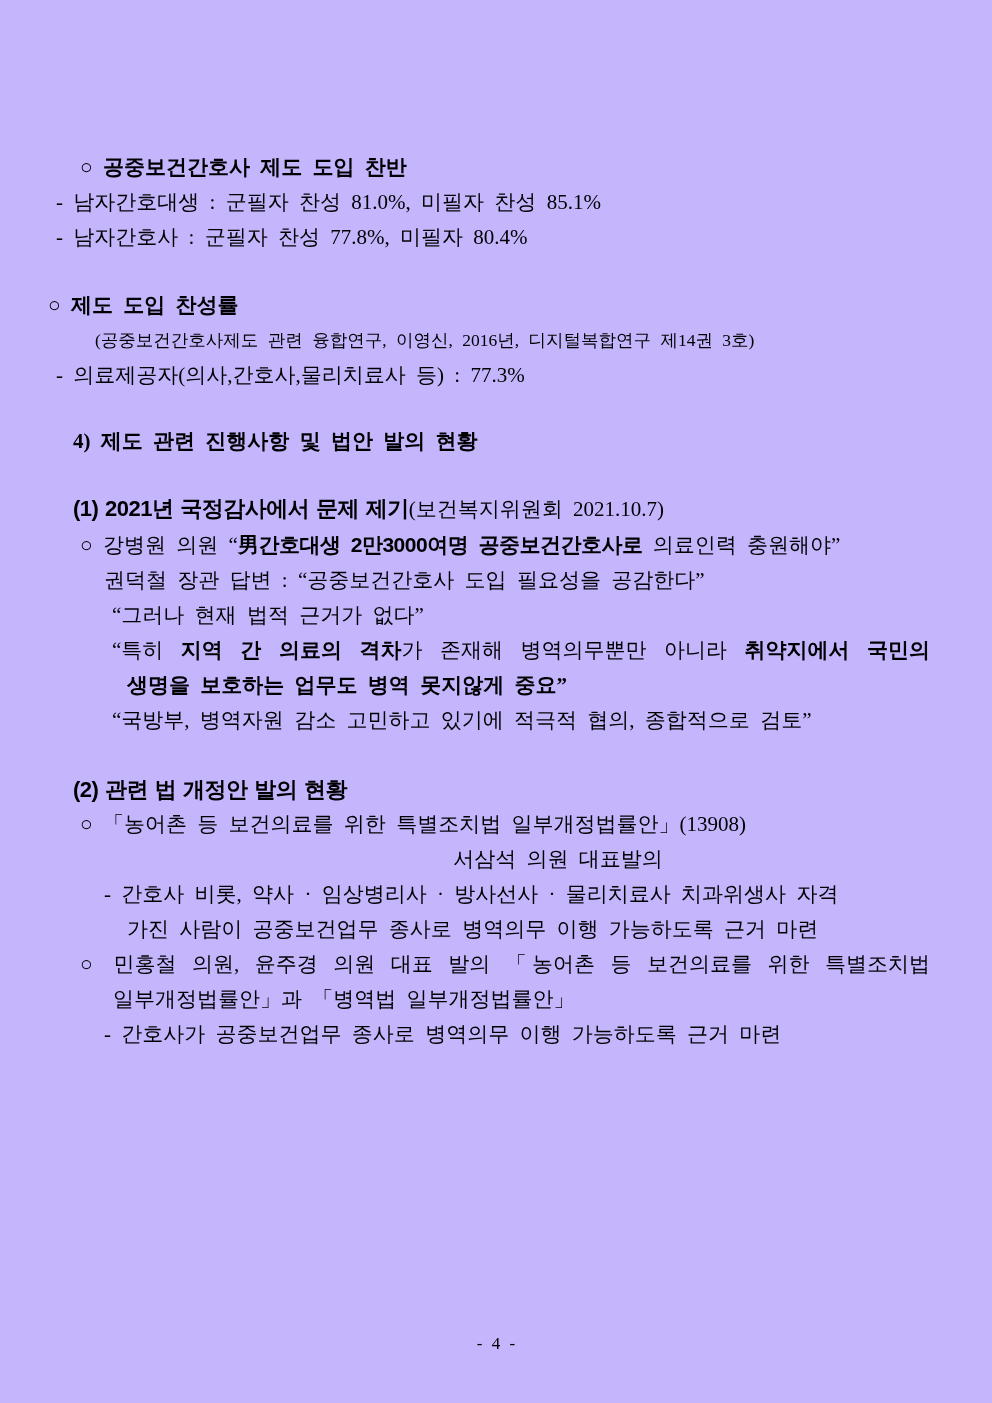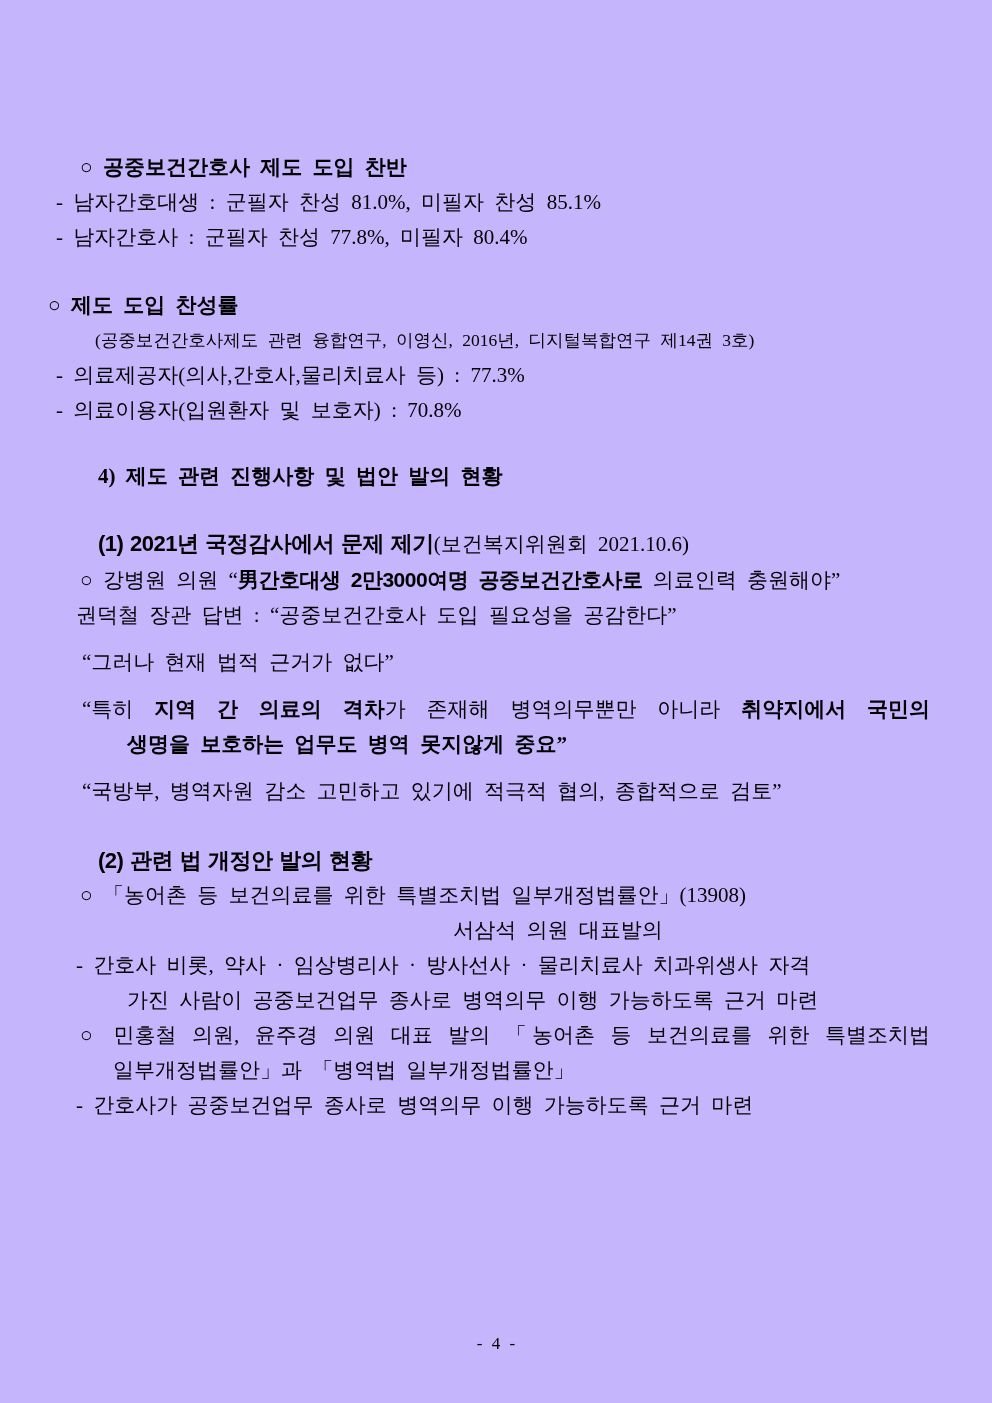--- a/index.html
+++ b/index.html
@@ -31,26 +31,26 @@
     font-weight: bold;
     letter-spacing: -0.5px;
   }
   .serif-normal {
     font-family: "Liberation Serif", "DejaVu Serif", serif;
     font-weight: normal;
     font-size: 21px;
     letter-spacing: 0;
   }
   
-  .ml-head  { padding-left: 98px; }   
+  .ml-head  { padding-left: 73px; }   
   .ml-bul   { padding-left: 80px; }   
   .ml-dash  { padding-left: 56px; font-family: Liberation Serif, serif; }   
   .ml-note  { padding-left: 95px; }   
-  .ml-sub   { padding-left: 76px; }  
-  .ml-quote { padding-left: 82px; margin-top: 12px; }  
+  .ml-sub   { padding-left: 104px; }  
+  .ml-quote { padding-left: 112px; }  
   .ml-cont2 { padding-left: 113px; }  
   .ml-prop  { padding-left: 124px; text-align: center; }  
   .ml-cont  { padding-left: 127px; }  
   .note { font-size: 17.5px; }
   .stretch {
     padding-right: 62px;
     text-align: justify;
     text-align-last: justify;
   }
   .gap-33 { margin-top: 33px; padding-left: 48px; }
@@ -72,25 +72,24 @@
 
 <div class="page">
 
   <div class="line ml-bul b">○ 공중보건간호사 제도 도입 찬반</div>
   <div class="line ml-dash">- 남자간호대생 : 군필자 찬성 81.0%, 미필자 찬성 85.1%</div>
   <div class="line ml-dash">- 남자간호사 : 군필자 찬성 77.8%, 미필자 80.4%</div>
 
   <div class="line ml-bul b gap-33">○ 제도 도입 찬성률</div>
   <div class="line ml-note note">(공중보건간호사제도 관련 융합연구, 이영신, 2016년, 디지털복합연구 제14권 3호)</div>
   <div class="line ml-dash">- 의료제공자(의사,간호사,물리치료사 등) : 77.3%</div>
-  <div class="line ml-dash">- 의료이용자(입원환자 및 보호자) : 70.8%</div>
 
   <div class="line ml-head b gap-31">4) 제도 관련 진행사항 및 법안 발의 현황</div>
 
-  <div class="line ml-head gap-32"><span class="gothic">(1) 2021년 국정감사에서 문제 제기</span><span class="serif-normal">(보건복지위원회 2021.10.6)</span></div>
+  <div class="line ml-head gap-32"><span class="gothic">(1) 2021년 국정감사에서 문제 제기</span><span class="serif-normal">(보건복지위원회 2021.10.7)</span></div>
 
   <div class="line ml-bul"><span>○ 강병원 의원 “</span><span class="gothic-inline">男간호대생 2만3000여명 공중보건간호사로</span><span> 의료인력 충원해야”</span></div>
 
   <div class="line ml-sub">권덕철 장관 답변 : “공중보건간호사 도입 필요성을 공감한다”</div>
 
   <div class="line ml-quote">“그러나 현재 법적 근거가 없다”</div>
   <div class="line ml-quote stretch"><span>“특히 </span><span class="b">지역 간 의료의 격차</span><span>가 존재해 병역의무뿐만 아니라 </span><span class="b">취약지에서 국민의</span></div>
   <div class="line ml-cont b">생명을 보호하는 업무도 병역 못지않게 중요”</div>
   <div class="line ml-quote">“국방부, 병역자원 감소 고민하고 있기에 적극적 협의, 종합적으로 검토”</div>
 

